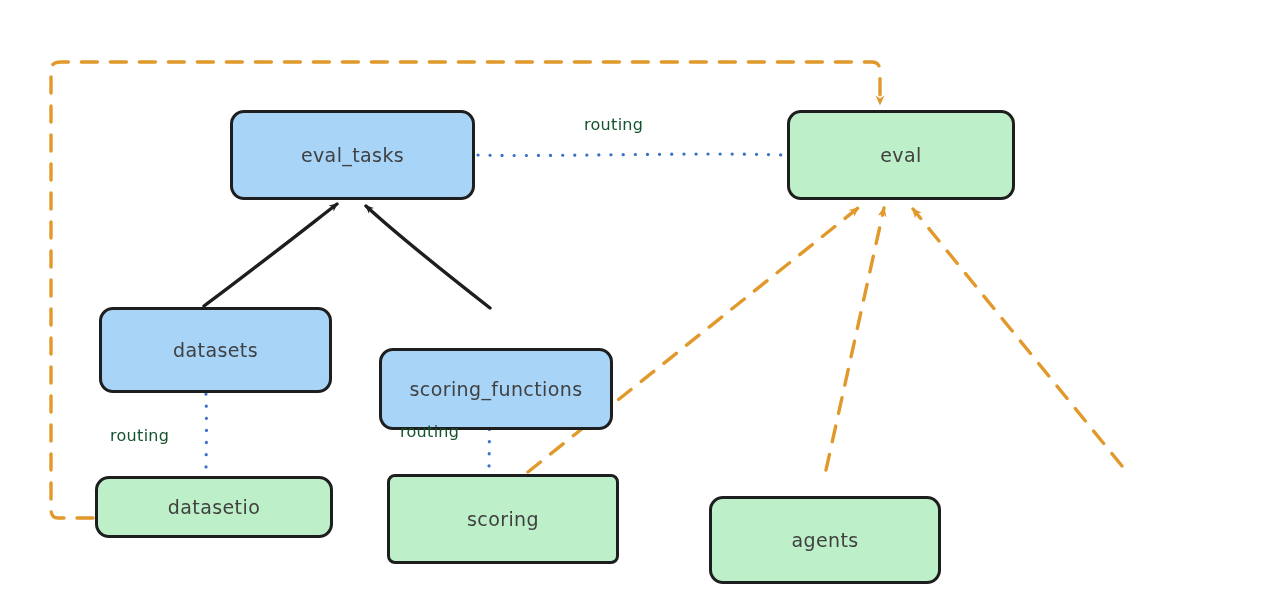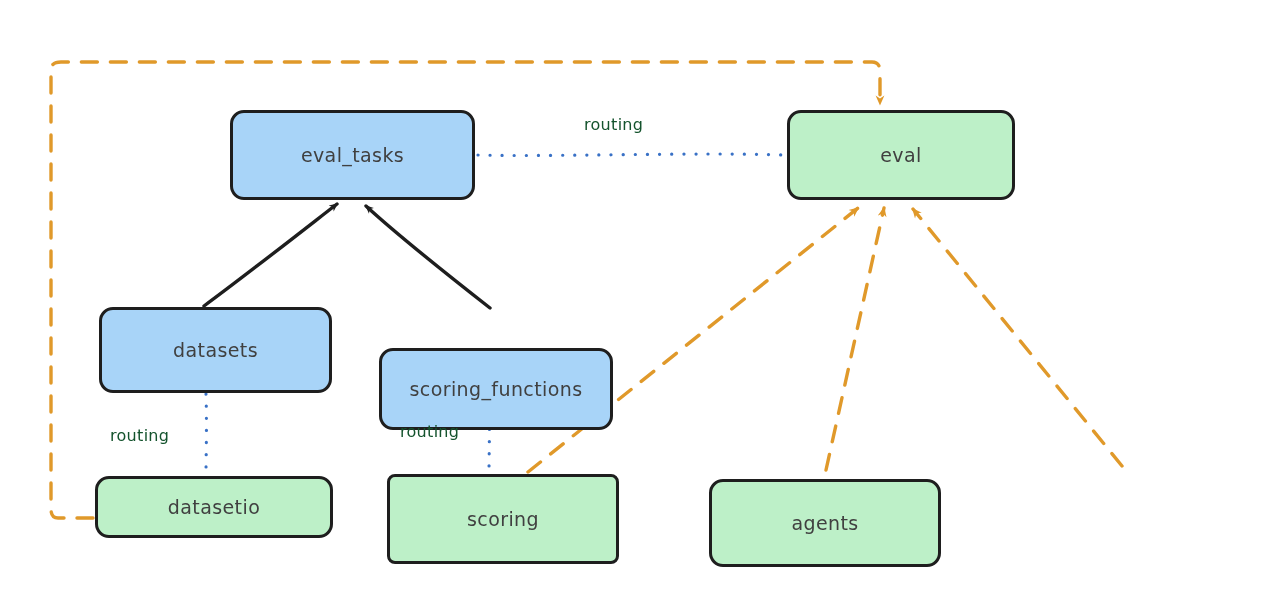--- a/index.html
+++ b/index.html
@@ -85,21 +85,21 @@
   </div>
 
   <div class="node provider" style="left:95px;top:476px;width:238px;height:62px;">
     <span>datasetio</span>
   </div>
 
   <div class="node provider" style="left:387px;top:474px;width:232px;height:90px;border-radius:8px;">
     <span>scoring</span>
   </div>
 
-  <div class="node provider" style="left:709px;top:479px;width:232px;height:88px;text-align:center;">
+  <div class="node provider" style="left:709px;top:496px;width:232px;height:88px;text-align:center;">
     <span>agents</span>
   </div>
 
 
   <div class="edge-label" style="left:584px;top:115px;">routing</div>
 
   <div class="edge-label" style="left:110px;top:426px;">routing</div>
 
   <div class="edge-label" style="left:400px;top:422px;">routing</div>
 

